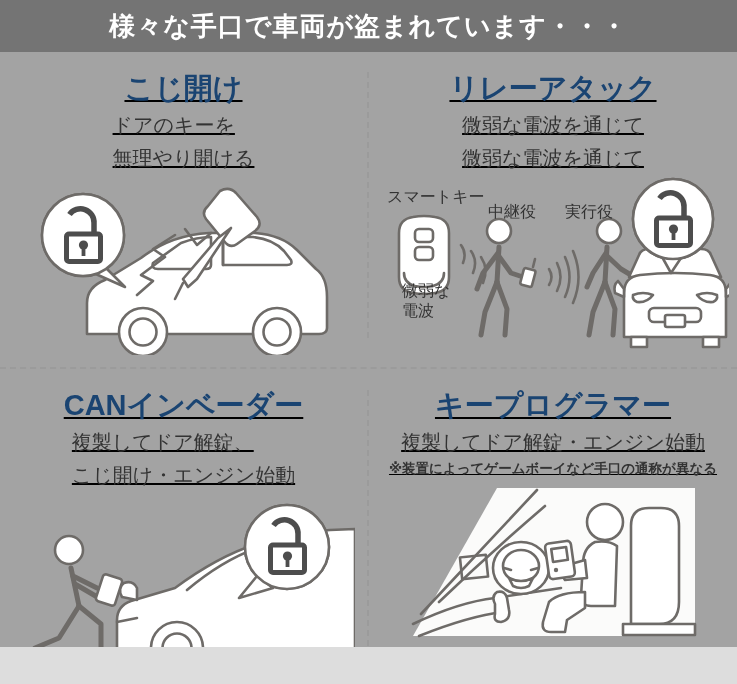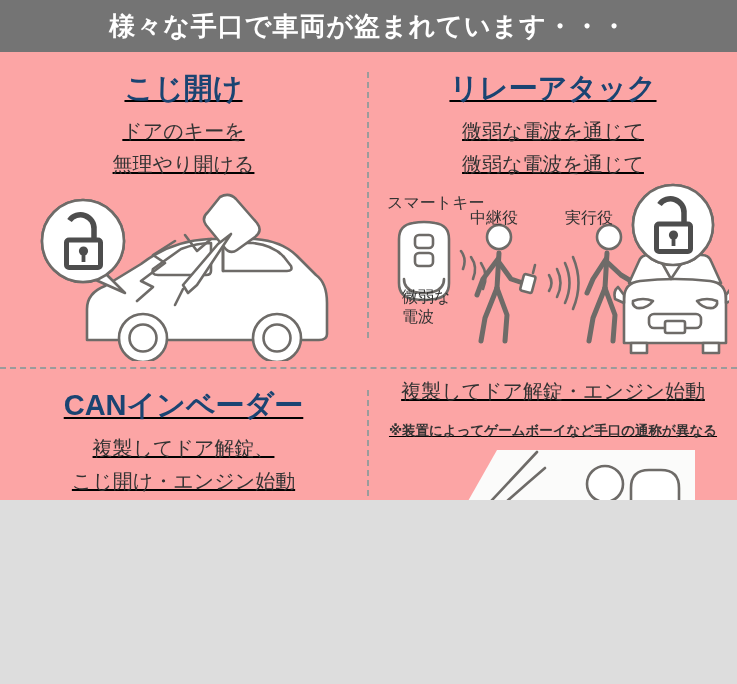--- a/index.html
+++ b/index.html
@@ -2,22 +2,22 @@
 <html><head>
 <meta charset="utf-8">
 <style>
   * { margin: 0; padding: 0; box-sizing: border-box; }
   html, body { background: #dddddd; }
   body { font-family: "Liberation Sans", "DejaVu Sans", sans-serif; }
 
   .canvas {
     position: relative;
     width: 737px;
-    height: 500px;
-    background: #fca5a5;
+    height: 647px;
+    background: #a3a3a3;
     overflow: hidden;
     margin: 0 auto;
   }
 
   .header {
     position: absolute;
     left: 0; top: 0;
     width: 737px; height: 52px;
     background: #747474;
     display: flex;
@@ -60,29 +60,28 @@
   .quad.q4 { left: 369px; top: 369px; width: 368px; height: 315px; }
 
   .quad-title {
     margin-top: 17px;
     font-size: 29px;
     font-weight: bold;
     color: #1a4472;
     white-space: nowrap;
   }
   .quad-desc {
-    margin-top: 6px;
     font-size: 20px;
     line-height: 33px;
     color: #333333;
-    text-align: center;
+    text-align: left;
     white-space: nowrap;
   }
   .quad-note {
-    margin-top: 14px;
+    margin-top: 1px;
     font-size: 13.5px;
     font-weight: bold;
     color: #333333;
     white-space: nowrap;
   }
 
   .illus {
     position: relative;
     width: 100%;
     flex: 1;
@@ -232,21 +231,21 @@
         </g>
 
         <g>
           <circle class="ln-f" cx="296" cy="42" r="40"></circle>
           <path d="M284,78 L294,96 L306,78 Z" fill="#ffffff" stroke="#6e6b68" stroke-width="2.6" stroke-linejoin="round"></path>
           <circle cx="296" cy="42" r="40" fill="#ffffff" stroke="#6e6b68" stroke-width="2.6"></circle>
           <use href="#padlock-open" x="266" y="12"></use>
         </g>
       </svg>
       <div class="illus-label" style="left:18px; top:4px;margin-top:8px;">スマートキー</div>
-      <div class="illus-label" style="left:101px; top:27px;">中継役</div>
+      <div class="illus-label" style="left:119px; top:27px;">中継役</div>
       <div class="illus-label" style="left:196px; top:27px;">実行役</div>
       <div class="illus-label" style="left:33px; top:106px;">
         <div>微弱な</div>
         <div>電波</div>
       </div>
     </div>
   </div>
 
   <div class="quad q3">
     <div class="quad-title">CANインベーダー</div>
@@ -283,20 +282,21 @@
           <circle class="ln-f" cx="262" cy="55" r="42"></circle>
           <path d="M232,84 L214,106 L248,96 Z" fill="#ffffff" stroke="#6e6b68" stroke-width="2.6" stroke-linejoin="round"></path>
           <circle cx="262" cy="55" r="42" fill="#ffffff" stroke="#6e6b68" stroke-width="2.6"></circle>
           <use href="#padlock-open" x="232" y="24"></use>
         </g>
       </svg>
     </div>
   </div>
 
   <div class="quad q4">
+    <div class="quad-title">キープログラマー</div>
     <div class="quad-desc">
       <div>複製してドア解錠・エンジン始動</div>
     </div>
     <div class="quad-note">※装置によってゲームボーイなど手口の通称が異なる</div>
     <div class="illus">
       <svg viewBox="0 0 310 160" width="310" height="160" style="left:30px; top:6px;">
 
         <polygon points="98,4 296,4 296,152 14,152" fill="#fbfbfa"></polygon>
 
         <g>

